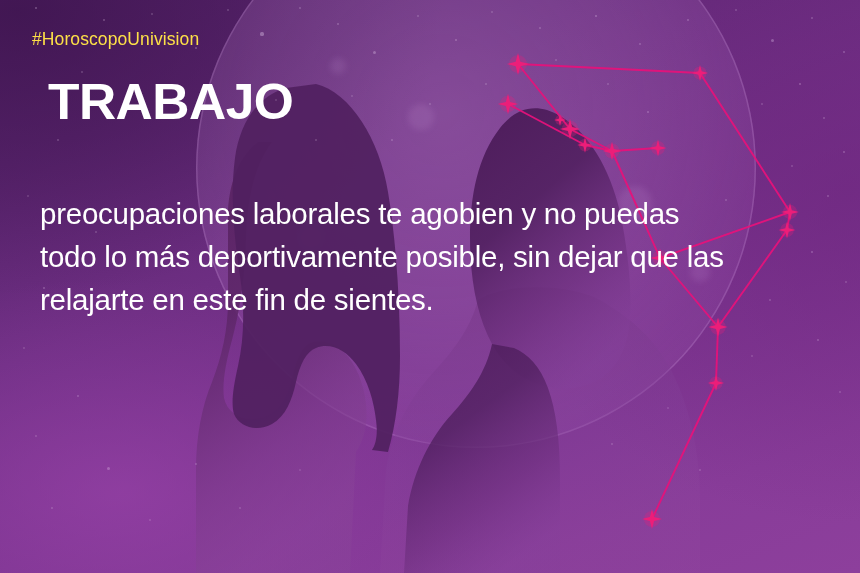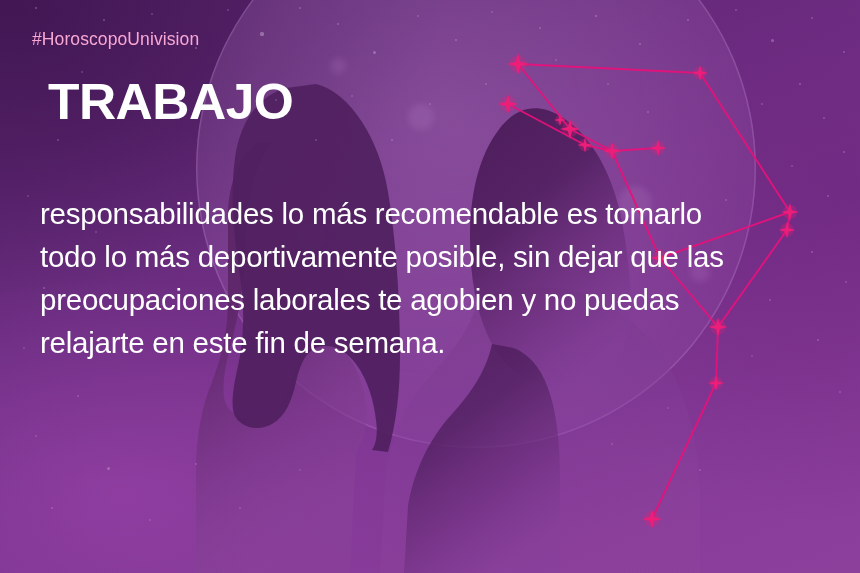--- a/index.html
+++ b/index.html
@@ -104,21 +104,21 @@
   
   #constellation { position: absolute; inset: 0; pointer-events: none; }
 
   
   #hashtag {
     position: absolute;
     left: 32px;
     top: 31px;
     font-size: 17.5px;
     font-weight: 400;
-    color: #f9a8d4;
+    color: #fde047;
     letter-spacing: 0.1px;
     line-height: 1;
     white-space: nowrap;
   }
   #title {
     position: absolute;
     left: 48px;
     top: 77px;
     font-size: 50px;
     font-weight: bold;
@@ -349,19 +349,18 @@
           <polygon points="560.0,114.1 561.2,118.8 565.9,120.0 561.2,121.2 560.0,125.9 558.8,121.2 554.1,120.0 558.8,118.8" fill="#ec1e79"></polygon>
         </g>
       </g>
   </svg>
 
   <div id="hashtag">#HoroscopoUnivision</div>
 
   <div id="title">TRABAJO</div>
 
   <div id="body-text">
-      <div>responsabilidades lo más recomendable es tomarlo</div>
+      <div>preocupaciones laborales te agobien y no puedas</div>
       <div>todo lo más deportivamente posible, sin dejar que las</div>
-      <div>preocupaciones laborales te agobien y no puedas</div>
-      <div>relajarte en este fin de semana.</div>
+      <div>relajarte en este fin de sientes.</div>
     </div>
 
 </div>
 
 </body></html>

